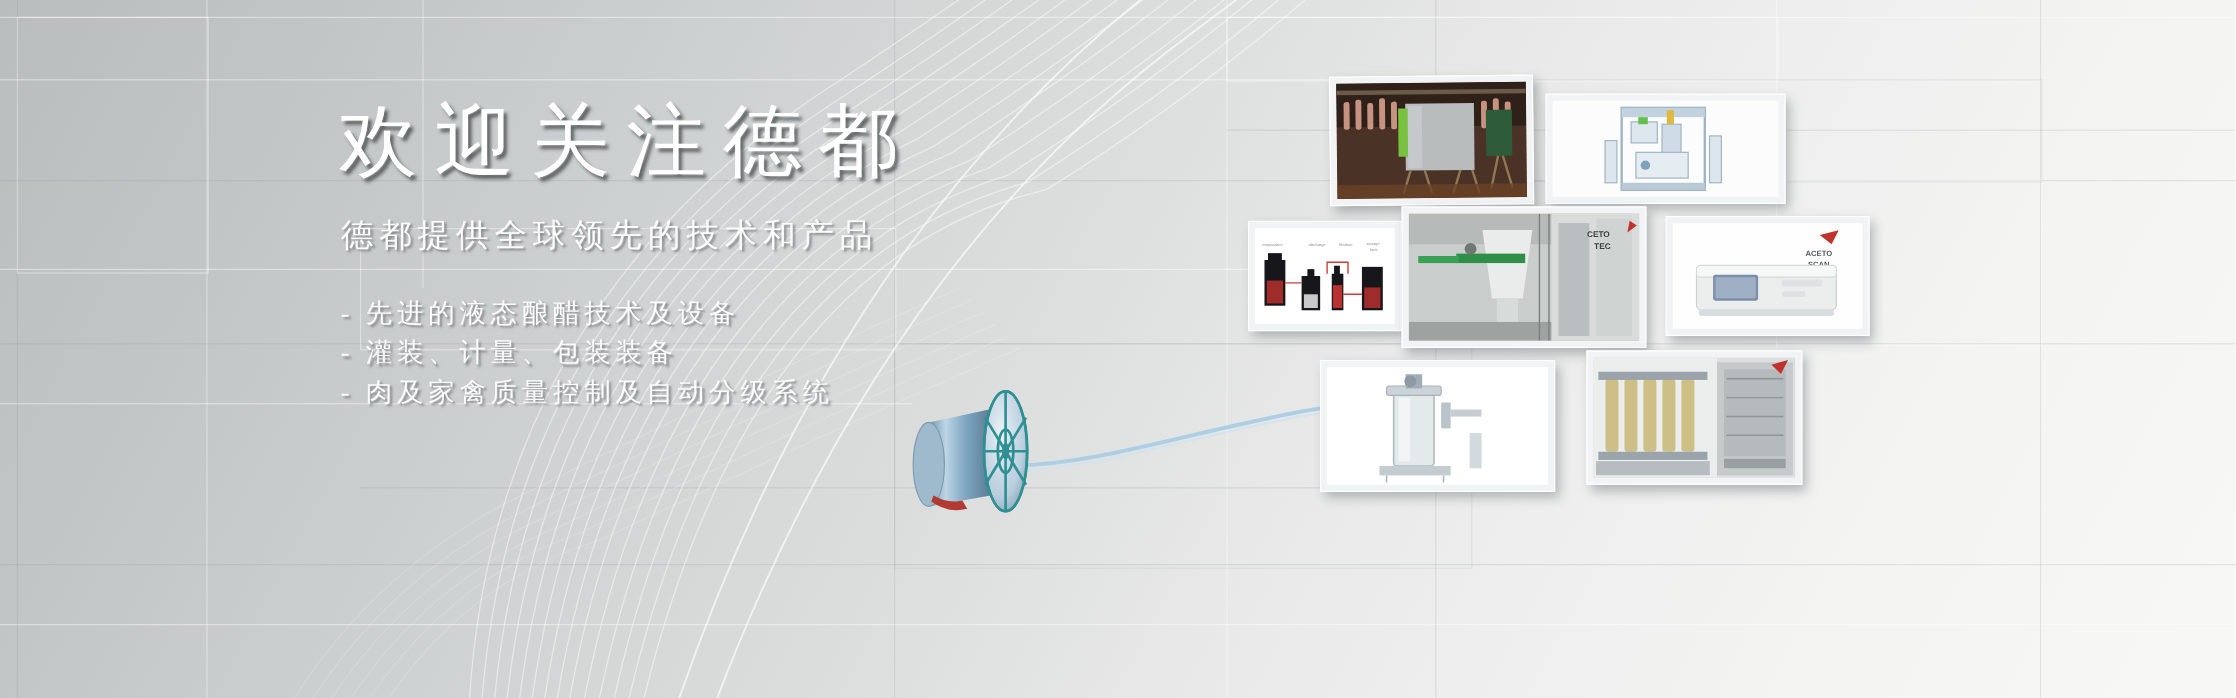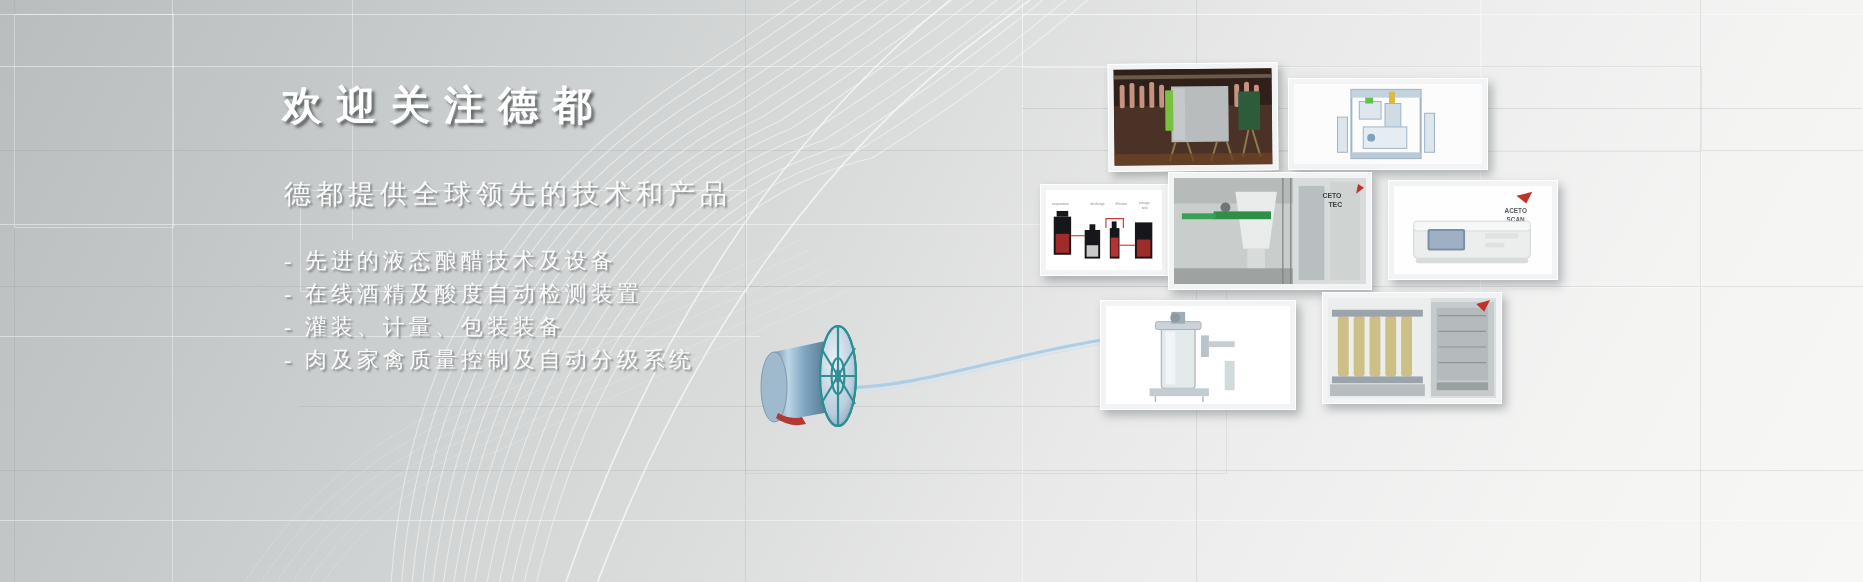--- a/index.html
+++ b/index.html
@@ -18,30 +18,29 @@
   .box{border:1px solid rgba(255,255,255,.40);}
   .boxd{border:1px solid rgba(150,156,158,.16);}
   
   .swirl{position:absolute;left:250px;top:-250px;width:900px;height:900px;
     pointer-events:none;opacity:.85;}
   .swirl2{position:absolute;left:120px;top:120px;width:820px;height:780px;
     pointer-events:none;opacity:.55;}
   
   .headline{
     position:absolute;left:282px;top:86px;
-    font-size:40px;line-height:1;letter-spacing:14px;color:#ffffff;
+    font-size:66px;line-height:1;letter-spacing:14px;color:#ffffff;
     text-shadow:3px 3px 3px rgba(60,64,66,.75), 1px 1px 0 rgba(255,255,255,.4);
-    white-space:nowrap;font-weight:700;
+    white-space:nowrap;font-weight:400;
   }
   .subline{
     position:absolute;left:284px;top:183px;
     font-size:27px;line-height:1;letter-spacing:5px;color:#fbfbfb;
     text-shadow:2px 2px 2px rgba(90,94,96,.65);
     white-space:nowrap;
-    font-family:Liberation Mono, monospace;
   }
   .bullets{position:absolute;left:284px;top:244px;}
   .bullet{
     font-size:22px;line-height:33px;letter-spacing:4px;color:#fcfcfc;
     text-shadow:2px 2px 2px rgba(95,99,101,.70);
     white-space:nowrap;
   }
   
   .panel{
     position:absolute;background:#f2f3f4;
@@ -118,21 +117,20 @@
       <path d="M86 770 Q 132 406 364 324 Q 560 230 720 160"></path>
       <path d="M100 770 Q 150 400 380 330 Q 570 240 730 170"></path>
     </g>
   </svg>
 
   <div class="headline">欢迎关注德都</div>
   <div class="subline">德都提供全球领先的技术和产品</div>
 
   <div class="bullets">
     <div class="bullet">- 先进的液态酿醋技术及设备</div>
-    <div class="bullet">- 在线酒精及酸度自动检测装置</div>
     <div class="bullet">- 灌装、计量、包装装备</div>
     <div class="bullet">- 肉及家禽质量控制及自动分级系统</div>
   </div>
 
   <svg class="cable" viewBox="0 0 320 70">
     <path d="M6 58 C 80 56 150 30 250 12 C 285 6 305 4 320 3" fill="none" stroke="#a9cde6" stroke-width="3.2" opacity=".95"></path>
     <path d="M6 62 C 80 60 150 34 250 16 C 285 10 305 8 320 7" fill="none" stroke="#cfe4f1" stroke-width="1.6" opacity=".8"></path>
   </svg>
 
   <svg class="reel" viewBox="0 0 120 115">

